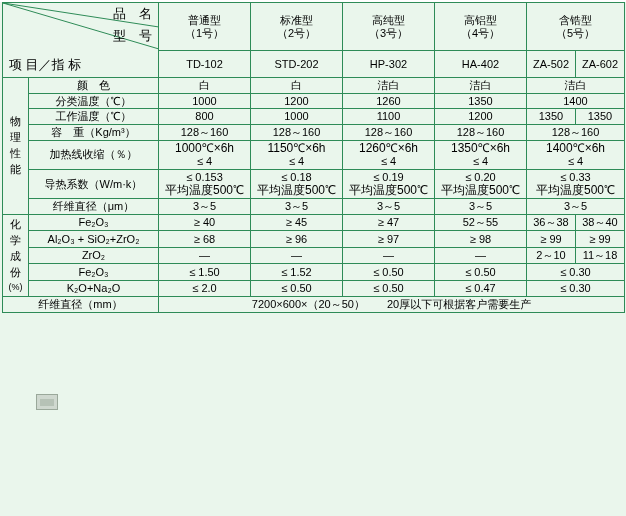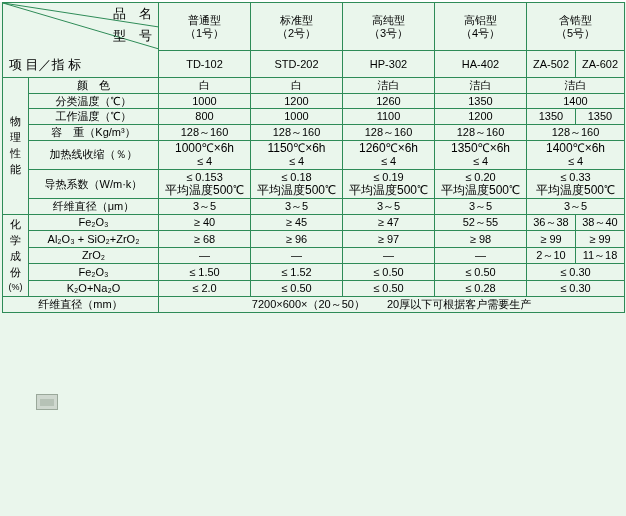--- a/index.html
+++ b/index.html
@@ -298,21 +298,21 @@
       <td>≤ 0.50</td>
       <td>≤ 0.50</td>
       <td colspan="2">≤ 0.30</td>
     </tr>
 
     <tr>
       <td>K₂O+Na₂O</td>
       <td>≤ 2.0</td>
       <td>≤ 0.50</td>
       <td>≤ 0.50</td>
-      <td>≤ 0.28</td>
+      <td>≤ 0.47</td>
       <td colspan="2">≤ 0.30</td>
     </tr>
 
     <tr class="lastrow">
       <td colspan="2">纤维直径（mm）</td>
       <td colspan="6">7200×600×（20～50）　　20厚以下可根据客户需要生产</td>
     </tr>
   </tbody>
     </table>
 

